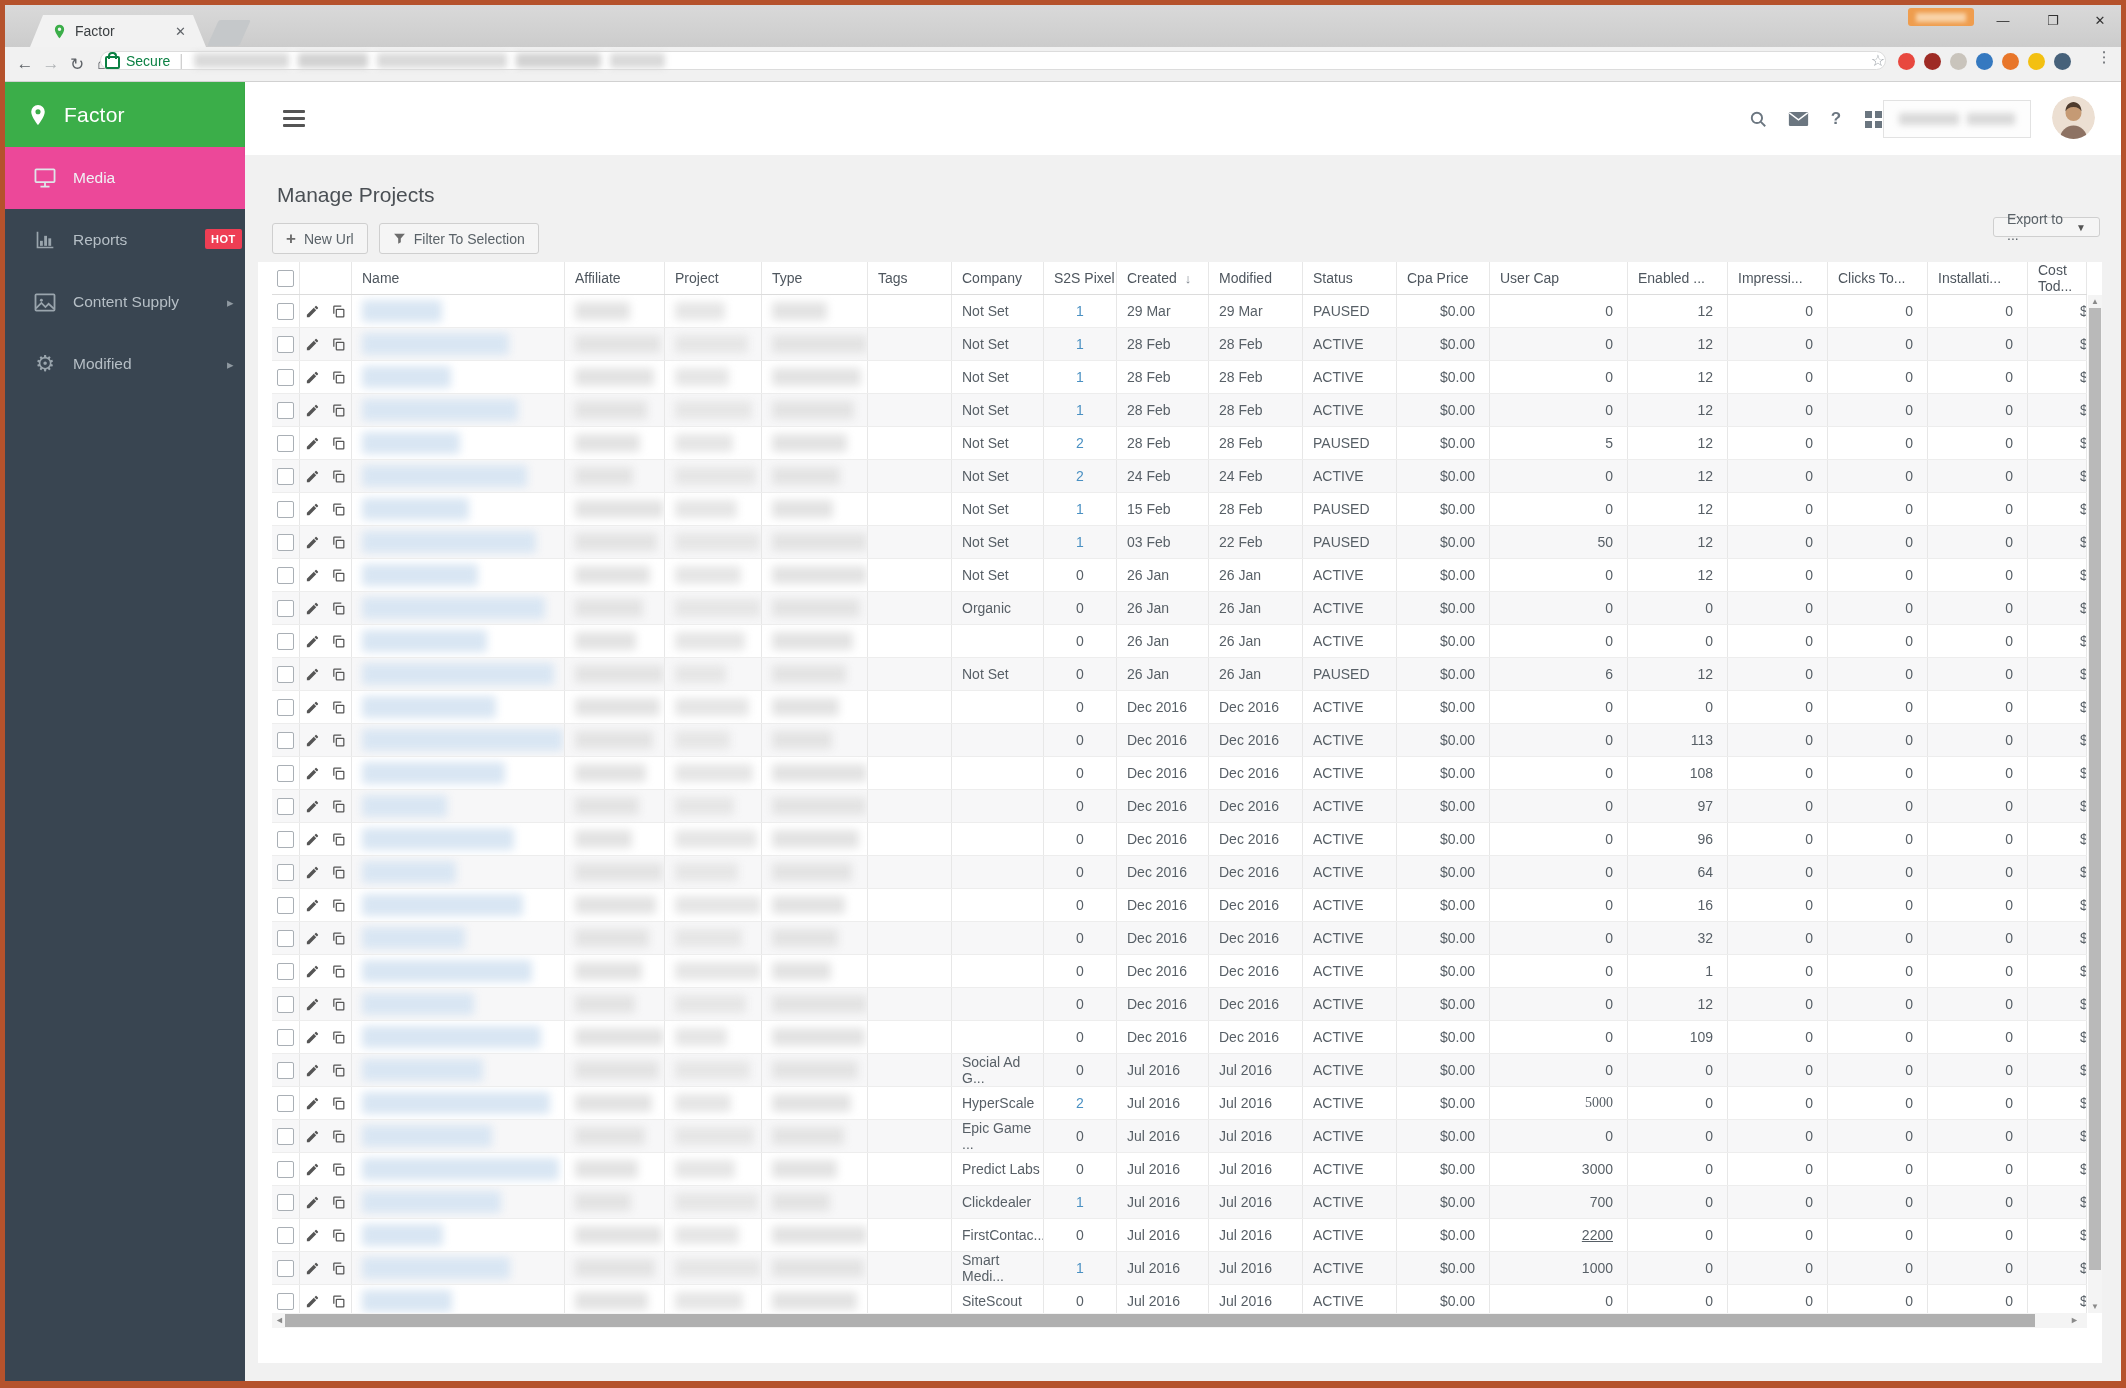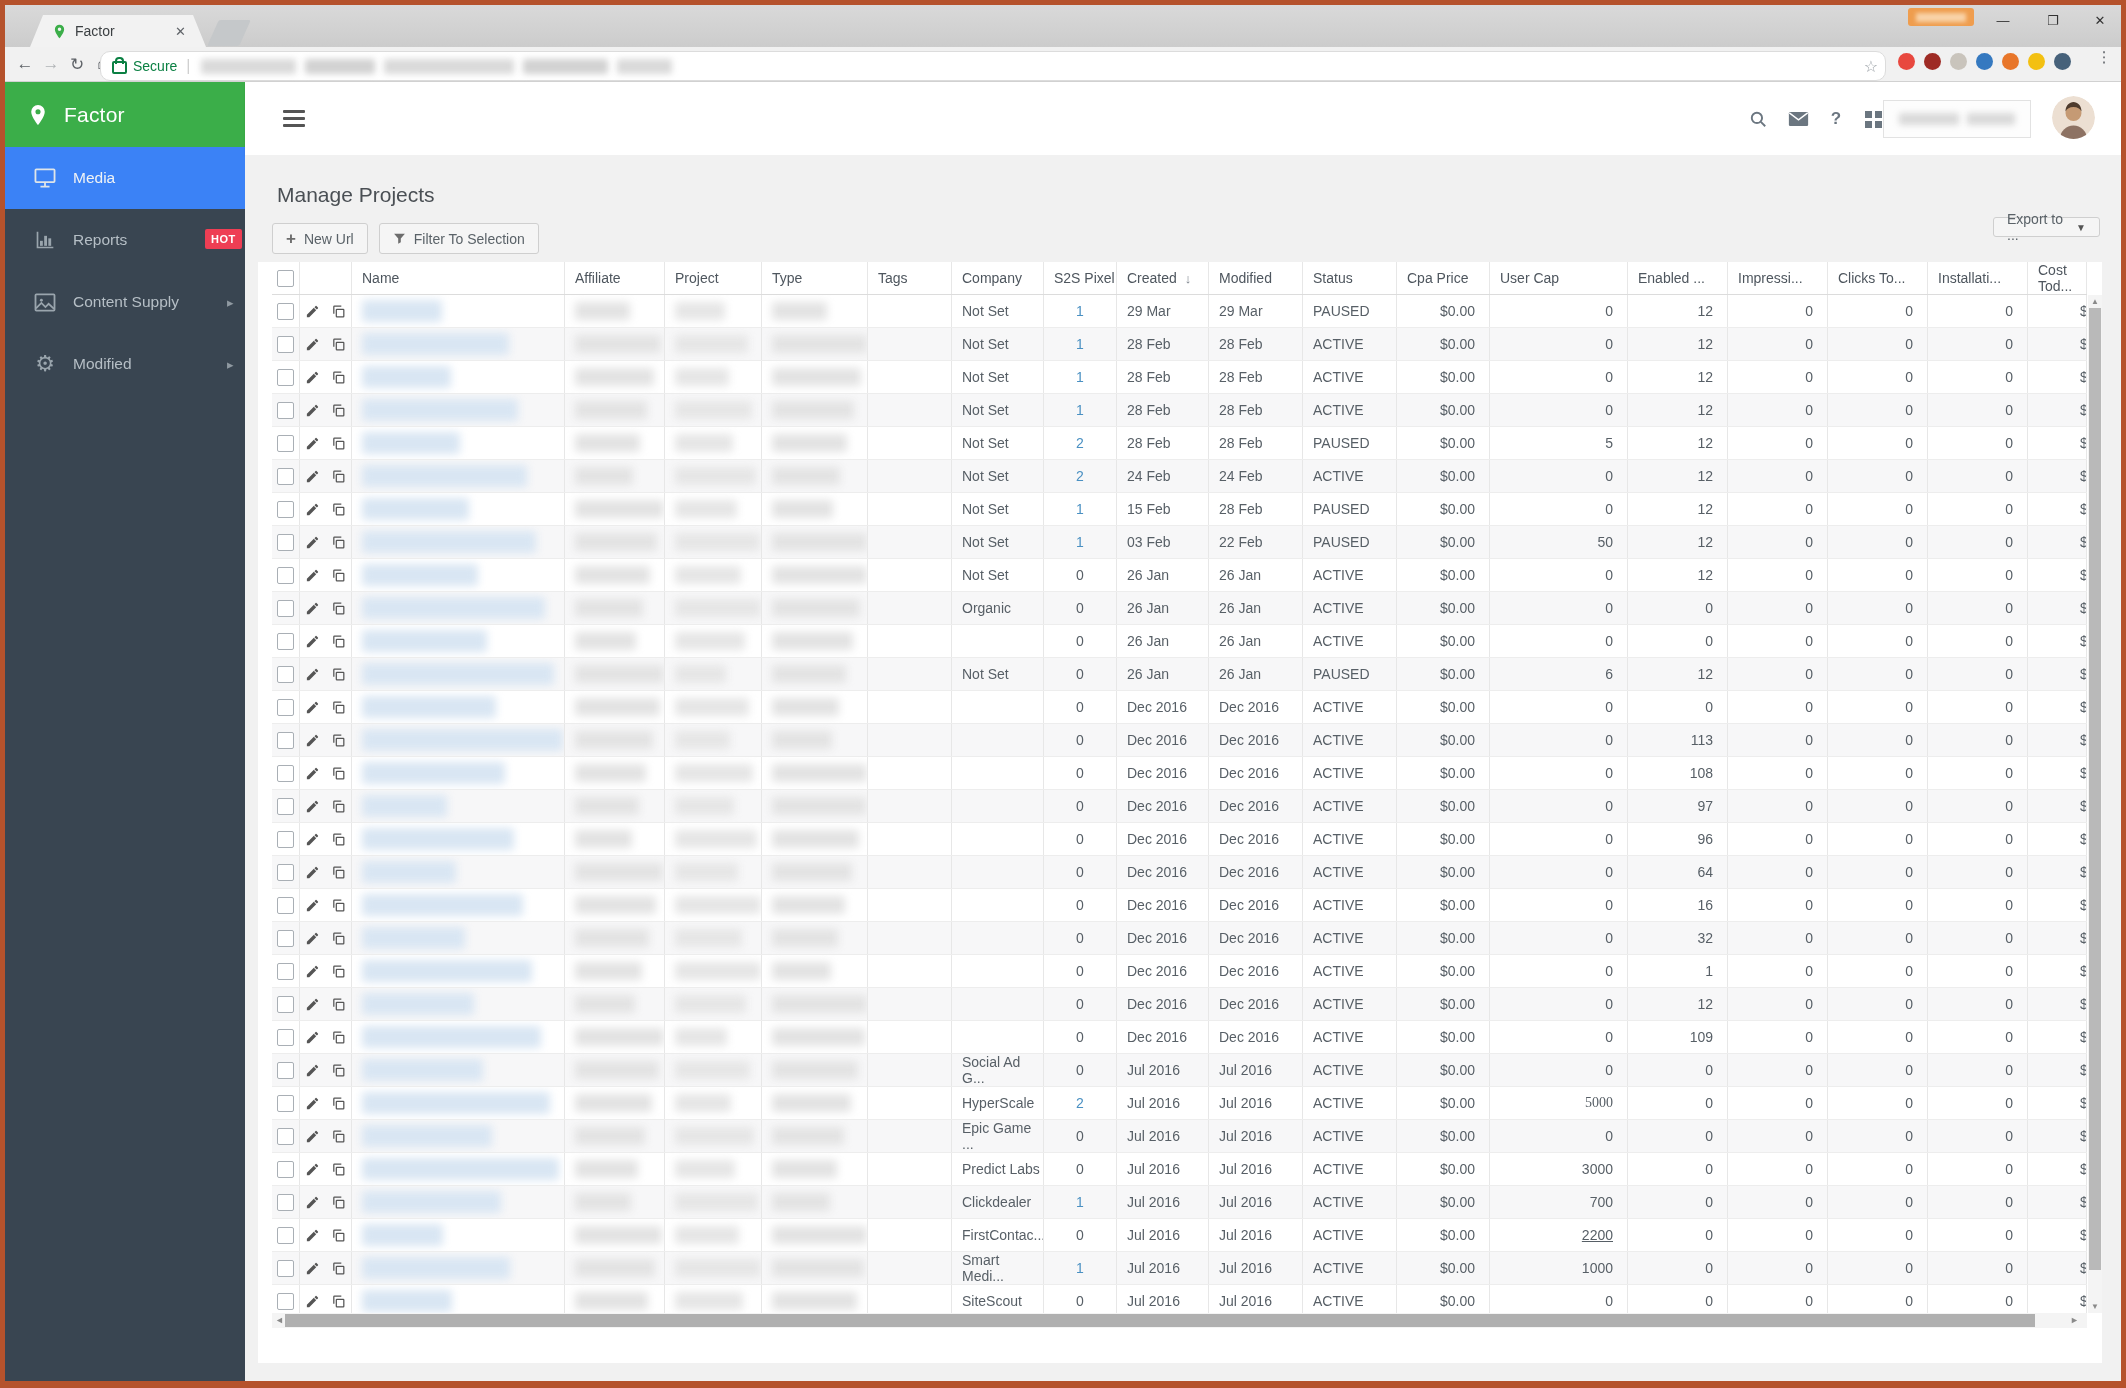--- a/index.html
+++ b/index.html
@@ -17,40 +17,40 @@
      clip-path:polygon(13px 0,163px 0,176px 32px,0 32px);display:flex;align-items:center;padding:0 0 0 22px;box-sizing:border-box}
   #tab-title{font-size:14px;color:#3c4043;margin-left:8px;flex:1}
   #tab-close{color:#5f6368;font-size:13px;margin-right:20px;cursor:default}
   #newtab-stub{left:208px;top:15px;width:32px;height:26px;background:#c5c8ca;transform:skewX(-24deg);border-radius:2px}
   #profile-badge{left:1903px;top:3px;width:66px;height:18px;background:#ef9d4e;border-radius:3px;overflow:hidden;display:flex;align-items:center;justify-content:center}
   #profile-badge .blur{width:50px;height:9px;background:#f8d3a8;filter:blur(2px)}
   .winbtn{top:0;height:31px;width:46px;display:flex;align-items:center;justify-content:center;font-size:13px;color:#333}
   #btn-min{left:1975px}#btn-max{left:2025px}#btn-close{left:2072px}
   #toolbar{left:5px;top:47px;width:2116px;height:35px;background:#f1f1f1;border-bottom:1px solid #d2d2d2;box-sizing:border-box}
   .navic{top:51px;width:26px;height:26px;display:flex;align-items:center;justify-content:center;font-size:17px;color:#5f6368}
-  #urlbar{left:100px;top:51px;width:1786px;height:30px;background:#fff;border:1px solid #dcdcdc;border-radius:10px;box-sizing:border-box;display:flex;align-items:center;padding:0 7px}
+  #urlbar{left:100px;top:51px;width:1786px;height:19px;background:#fff;border:1px solid #dcdcdc;border-radius:10px;box-sizing:border-box;display:flex;align-items:center;padding:0 0}
   #padlock{width:11px;height:9px;border:2px solid #0b8043;border-radius:2px;position:relative;margin:3px 6px 0 4px}
   #padlock:before{content:"";position:absolute;left:1px;top:-6px;width:5px;height:5px;border:2px solid #0b8043;border-bottom:none;border-radius:4px 4px 0 0}
   #secure-label{color:#0b8043;font-size:14px;margin-right:9px}
   #url-divider{color:#d0d0d0;margin-right:10px}
   .ublur{height:15px;border-radius:2px;background:#dadada;filter:blur(3px);margin-right:9px}
   #star-icon{margin-left:auto;color:#9aa0a6;font-size:16px}
   #ext-icons{left:1898px;top:53px;display:flex;gap:9px;align-items:center}
   .ext-dot{width:17px;height:17px;border-radius:50%;display:inline-block}
   #menu-dots{left:2096px;top:53px;color:#5f6368;font-size:15px;letter-spacing:0;line-height:7px;width:16px;text-align:center}
   
   #app{left:5px;top:82px;width:2116px;height:1299px;background:#f1f1f1}
   
   #sidebar{left:0;top:0;width:240px;height:1299px;background:#394551}
   #brand{left:0;top:0;width:240px;height:65px;background:#3bae49;display:flex;align-items:center}
   #brand svg{margin-left:22px}
   #brand-label{color:#fff;font-size:21px;margin-left:15px;letter-spacing:.2px}
   #sidebar-items{position:absolute;left:0;top:65px;width:240px}
   .side-item{height:62px;display:flex;align-items:center;position:relative;cursor:pointer}
-  .side-item.active{background:#3b82f6}
+  .side-item.active{background:#ec4899}
   .side-item .sic{width:24px;height:24px;margin-left:28px;color:#9aa5ad;display:flex;align-items:center;justify-content:center}
   .side-item.active .sic{color:#dfe5e9}
   .side-item .slabel{margin-left:16px;font-size:15.5px;color:#b6bfc6}
   .side-item.active .slabel{color:#f0f3f5}
   .hot-badge{position:absolute;left:200px;top:20px;background:#ee3e54;color:#fff;font-size:11px;font-weight:bold;padding:4px 6px;border-radius:2px;letter-spacing:.5px}
   .side-arrow{position:absolute;left:222px;color:#8f99a1;font-size:13px}
   
   #topbar{left:240px;top:0;width:1876px;height:73px;background:#fff;box-shadow:0 1px 2px rgba(0,0,0,.10)}
   #hamburger{left:38px;top:28px;width:22px;cursor:pointer}
   #hamburger div{height:3px;background:#555;margin-bottom:4px;border-radius:1px}

